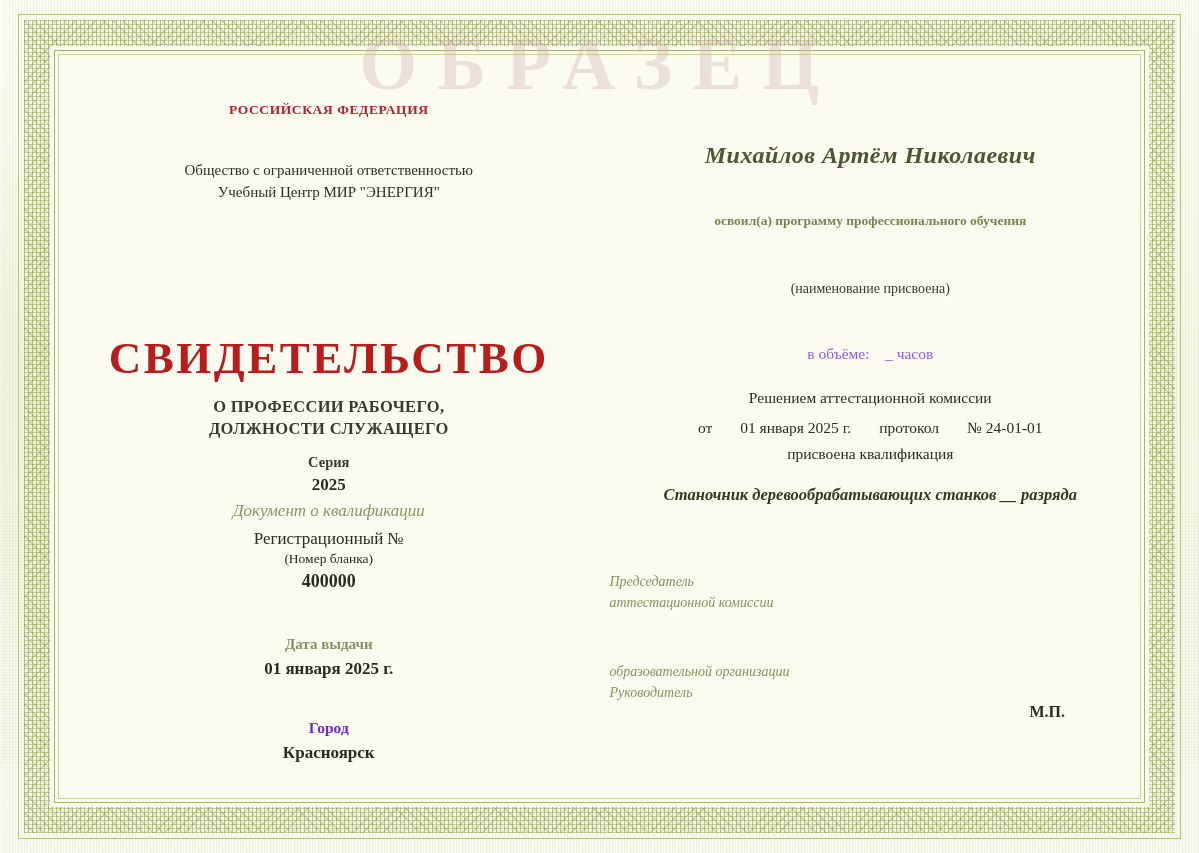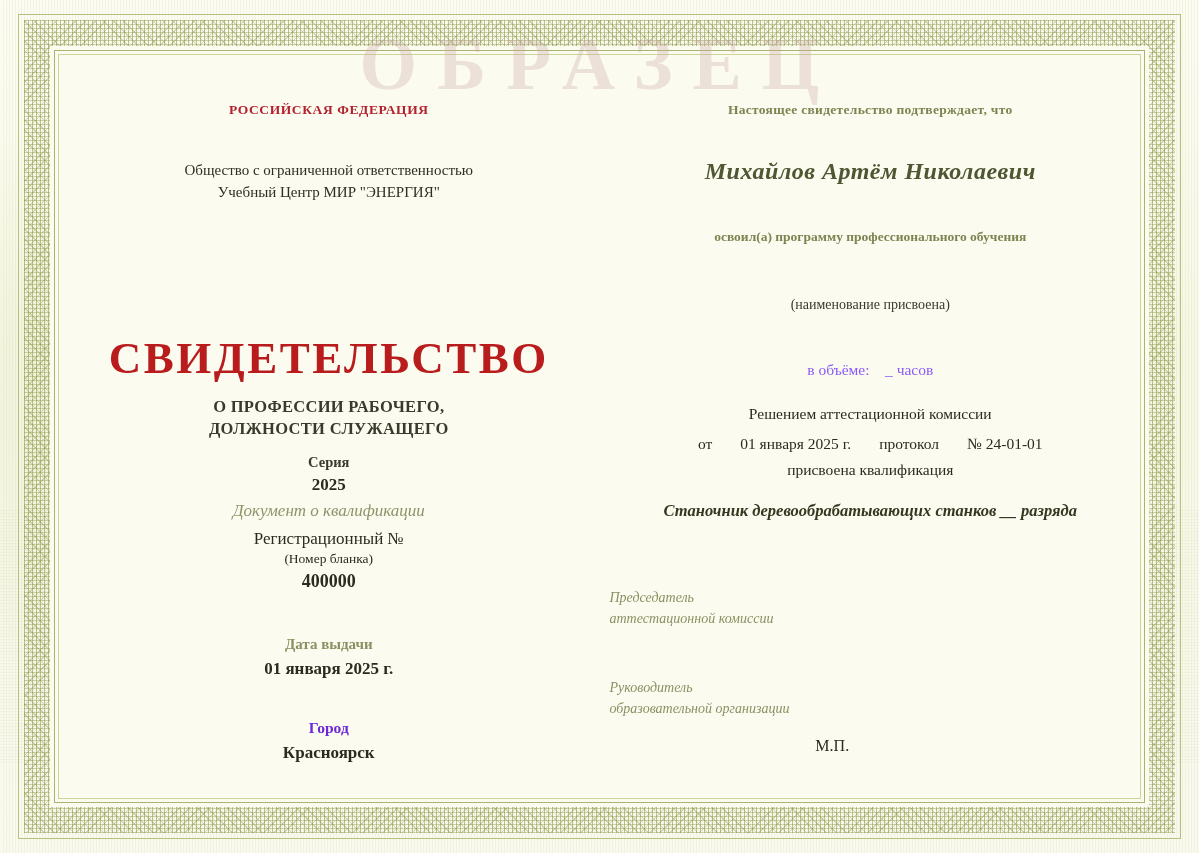--- a/index.html
+++ b/index.html
@@ -282,24 +282,24 @@
   .sign-block2 {
     margin-top: 48px;
     text-align: left;
     padding-left: 10px;
     font-size: 14px;
     font-style: italic;
     color: #8b9161;
     line-height: 1.5;
   }
   .mp {
-    margin-top: 18px;
+    text-align: right;
     padding-right: 76px;
     font-size: 16px;
-    font-weight: normal;
+    font-weight: bold;
     color: #2b2b20;
   }
 </style>
 </head>
 <body>
 
 <div id="certificate">
 
   <div class="bg-tint"></div>
   <div class="bg-lines"></div>
@@ -340,21 +340,20 @@
       <div class="blank-number">400000</div>
 
       <div class="date-label">Дата выдачи</div>
       <div class="date-value">01 января 2025 г.</div>
 
       <div class="city-label">Город</div>
       <div class="city-value">Красноярск</div>
     </div>
 
     <div class="col-right">
-      <div class="confirm-line">Настоящее свидетельство подтверждает, что</div>
       <div class="person-name">Михайлов Артём Николаевич</div>
       <div class="program-note">освоил(а) программу профессионального обучения</div>
       <div class="program-caption">(наименование присвоена)</div>
 
       <div class="volume-line">
         <span>в объёме:</span>
         &nbsp;&nbsp;
         <span>_  часов</span>
       </div>
 
@@ -369,21 +368,21 @@
 
       <div class="assigned-line">присвоена квалификация</div>
       <div class="qualification">Станочник деревообрабатывающих станков __  разряда</div>
 
       <div class="sign-block">
         <div>Председатель</div>
         <div>аттестационной комиссии</div>
       </div>
 
       <div class="sign-block2">
+        <div>образовательной организации</div>
         <div>Руководитель</div>
-        <div>образовательной организации</div>
       </div>
 
       <div class="mp">М.П.</div>
     </div>
 
   </div>
 </div>
 
 </body></html>

